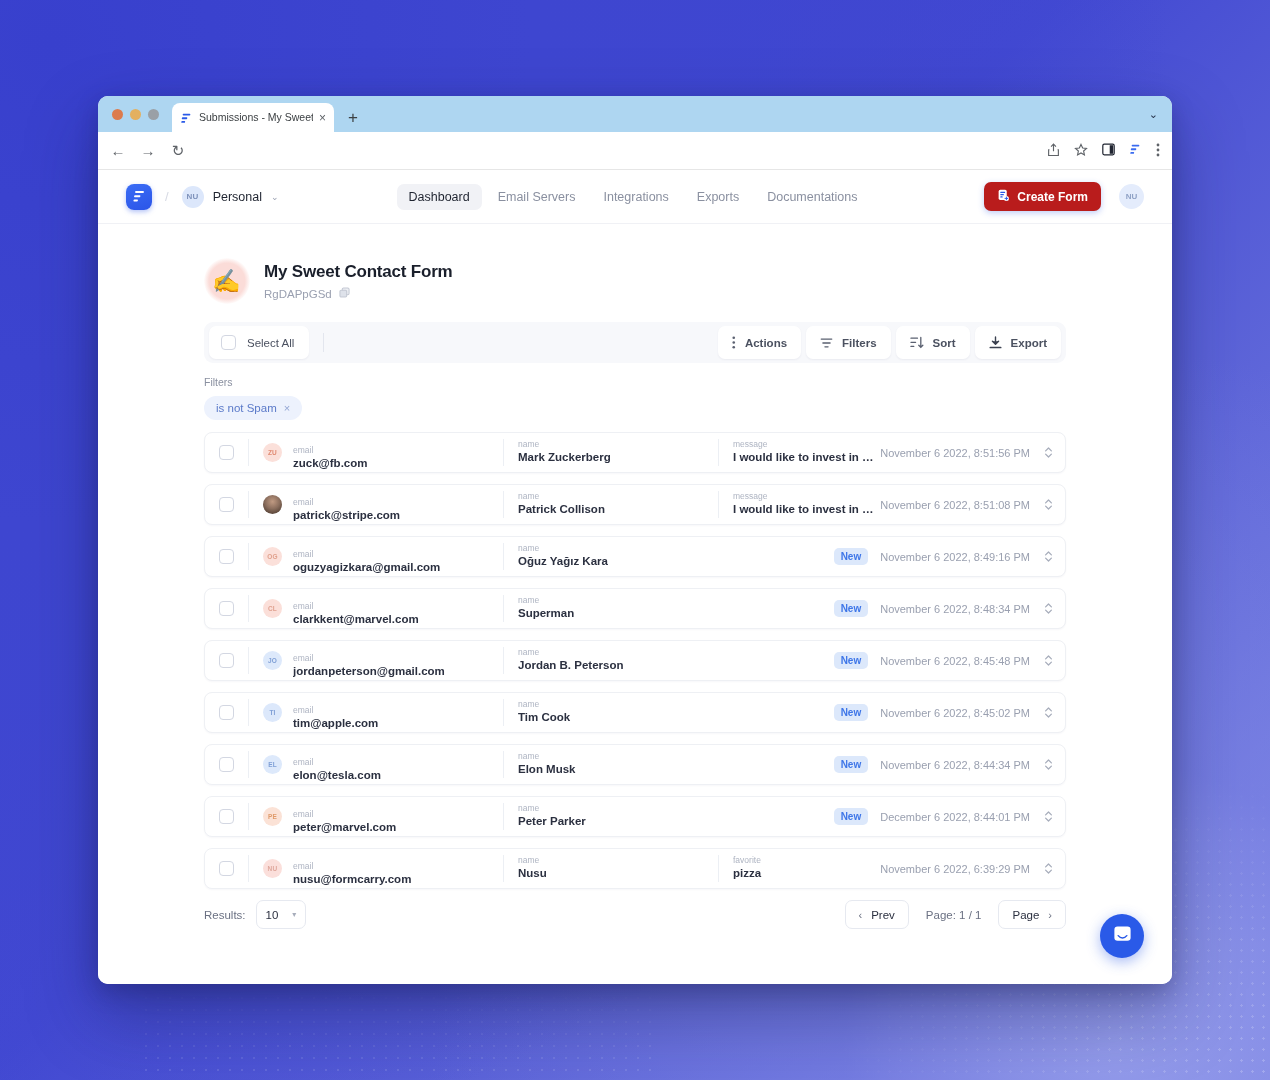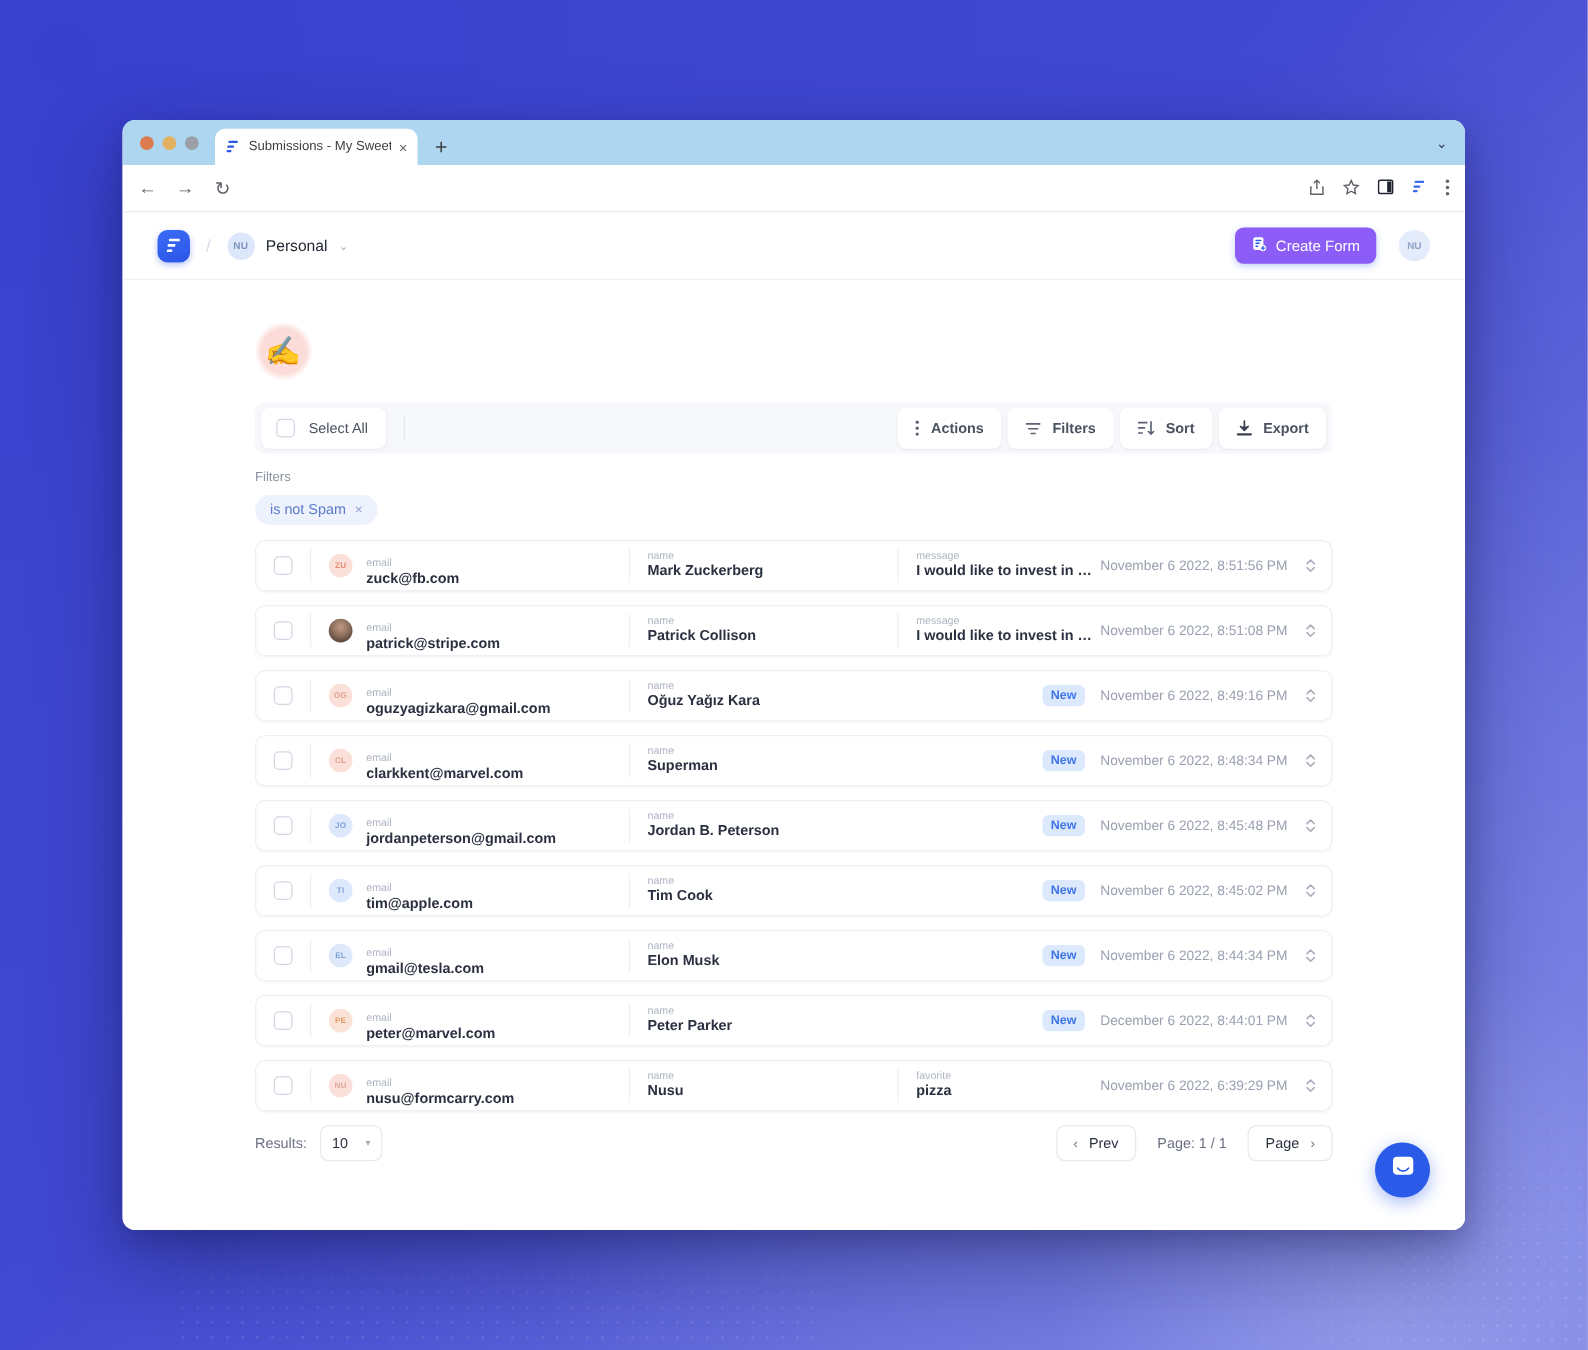--- a/index.html
+++ b/index.html
@@ -98,21 +98,21 @@
   .wsname { font-size: 12.5px; color: #1f2430; margin-left: 9px; font-weight: 500; }
   .wschev { color: #9aa1b2; font-size: 9px; margin-left: 9px; }
   .navlinks { display: flex; align-items: center; gap: 4px; margin-left: 118px; }
   .navlink {
     font-size: 12.5px; color: #8a90a0; padding: 6px 12px; border-radius: 7px;
     cursor: pointer; white-space: nowrap;
   }
   .navlink.active { background: #f1f2f6; color: #1f2430; font-weight: 500; }
   .nav-right { margin-left: auto; display: flex; align-items: center; gap: 18px; }
   .createbtn {
-    background: #8b5cf6; color: #fff; font-size: 12px; font-weight: 400;
+    background: #b91c1c; color: #fff; font-size: 12px; font-weight: 700;
     border: none; border-radius: 7px; height: 29px; padding: 0 13px;
     display: flex; align-items: center; gap: 7px; cursor: pointer;
     box-shadow: 0 2px 6px rgba(42,90,232,.3);
   }
   .useravatar {
     width: 25px; height: 25px; border-radius: 50%; background: #e4ecfc;
     color: #8fa2c6; font-size: 8px; font-weight: bold;
     display: flex; align-items: center; justify-content: center;
   }
 
@@ -303,20 +303,27 @@
           <rect x="5" y="10" width="10" height="3.3" rx="1.2" transform="skewX(-8)"></rect>
           <rect x="5" y="16.8" width="7" height="3.3" rx="1.2" transform="skewX(-8)"></rect>
         </g>
           </svg>
       </div>
       <span class="slash">/</span>
       <div class="wsavatar">NU</div>
       <span class="wsname">Personal</span>
       <span class="wschev">⌄</span>
 
+      <div class="navlinks">
+        <span class="navlink active">Dashboard</span>
+        <span class="navlink">Email Servers</span>
+        <span class="navlink">Integrations</span>
+        <span class="navlink">Exports</span>
+        <span class="navlink">Documentations</span>
+      </div>
 
       <div class="nav-right">
         <button class="createbtn">
           <span>
             <svg width="13" height="13" viewBox="0 0 16 16" fill="none">
                 <rect x="2" y="1" width="10" height="12.5" rx="2" fill="#fff"></rect>
                 <g fill="#2a5ae8">
                   <rect x="4" y="3.4" width="6" height="1.5" rx=".7"></rect>
                   <rect x="4" y="6.2" width="4.5" height="1.5" rx=".7"></rect>
                   <rect x="4" y="9" width="3" height="1.5" rx=".7"></rect>
@@ -330,20 +337,32 @@
         <div class="useravatar">NU</div>
       </div>
     </div>
 
     <div class="content">
 
       <div class="formhead">
         <div class="formicon">
           <span class="blob"></span>
           <span class="glyph">✍️</span>
+        </div>
+        <div>
+          <div class="formtitle">My Sweet Contact Form</div>
+          <div class="formid">
+            <span>RgDAPpGSd</span>
+            <span class="copyico">
+              <svg width="11" height="11" viewBox="0 0 14 14" fill="none" stroke="#b6bcc9" stroke-width="1.3">
+                  <rect x="4.2" y="1.2" width="8.6" height="8.6" rx="1.6" fill="#e8eaf0"></rect>
+                  <rect x="1.2" y="4.2" width="8.6" height="8.6" rx="1.6" fill="#d7dbe5"></rect>
+                </svg>
+            </span>
+          </div>
         </div>
       </div>
 
 
       <div class="toolbar">
         <div class="selectall">
           <span class="cbox"></span>
           <span>Select All</span>
         </div>
         <span class="tb-div"></span>
@@ -536,21 +555,21 @@
                 <path d="M1.8 8.8 5 12l3.2-3.2"></path>
               </svg>
             </span>
           </div>
           <div class="row">
             <span class="cbox"></span>
             <span class="row-div"></span>
             <div class="ravatar" style="background: rgb(221, 233, 251); color: rgb(127, 159, 214);">EL</div>
             <div class="field f-email">
               <div class="fkey">email</div>
-              <div class="fval">gmail@tesla.com</div>
+              <div class="fval">elon@tesla.com</div>
             </div>
             <span class="row-div"></span>
             <div class="field f-name">
               <div class="fkey">name</div>
               <div class="fval">Elon Musk</div>
             </div>
             <span class="badge">New</span>
             <span class="rdate">November 6 2022, 8:44:34 PM</span>
             <span class="updown">
               <svg width="9" height="13" viewBox="0 0 10 14" fill="none" stroke="#a7adbb" stroke-width="1.4" stroke-linecap="round" stroke-linejoin="round">

